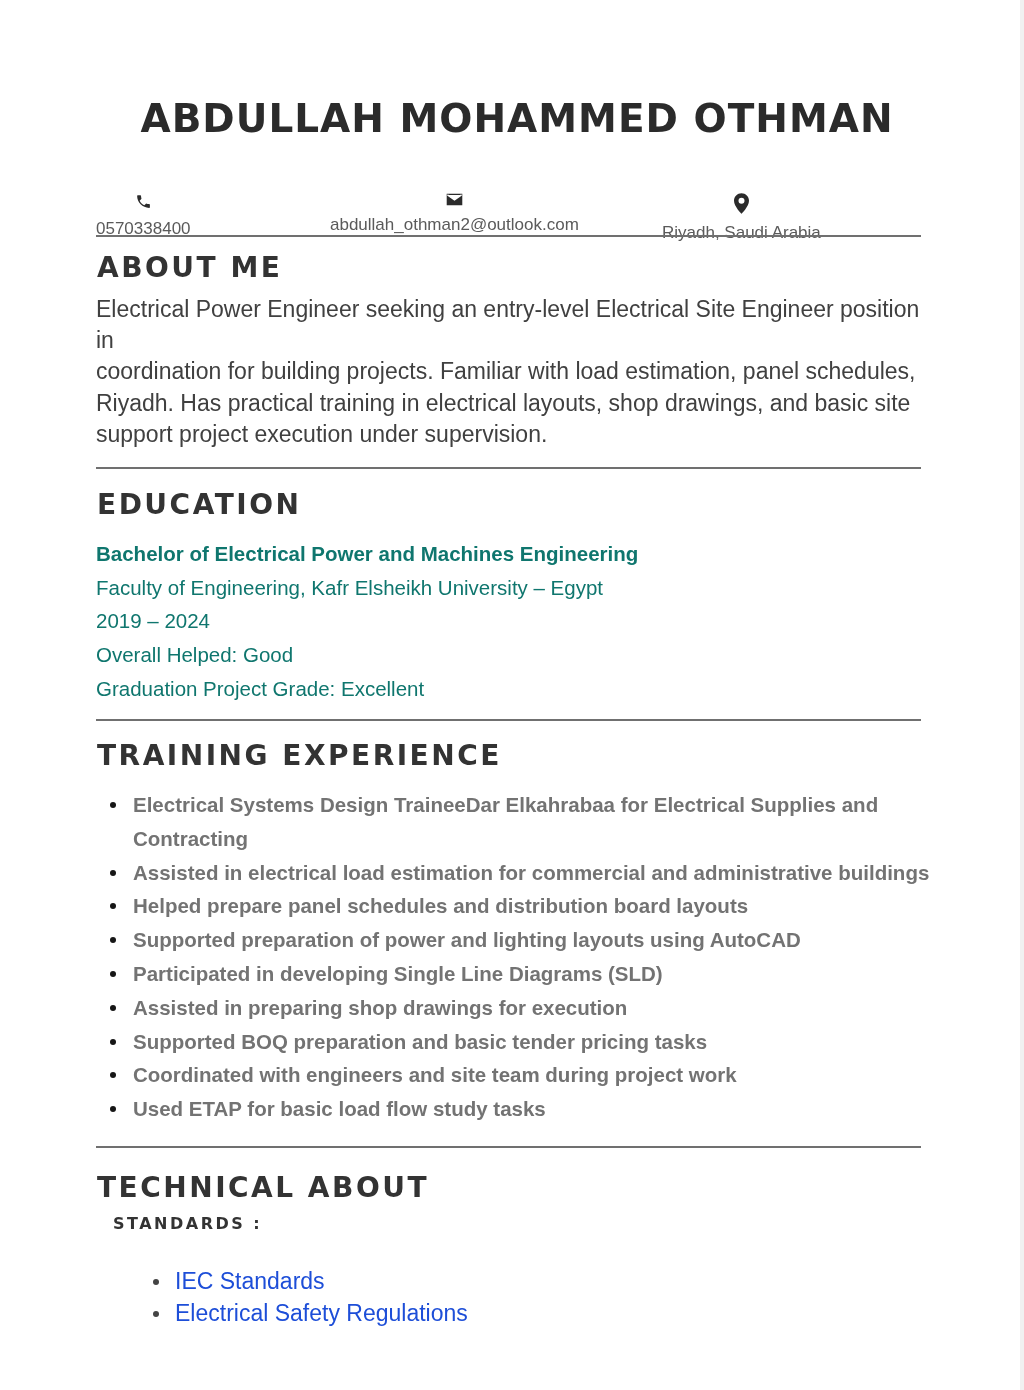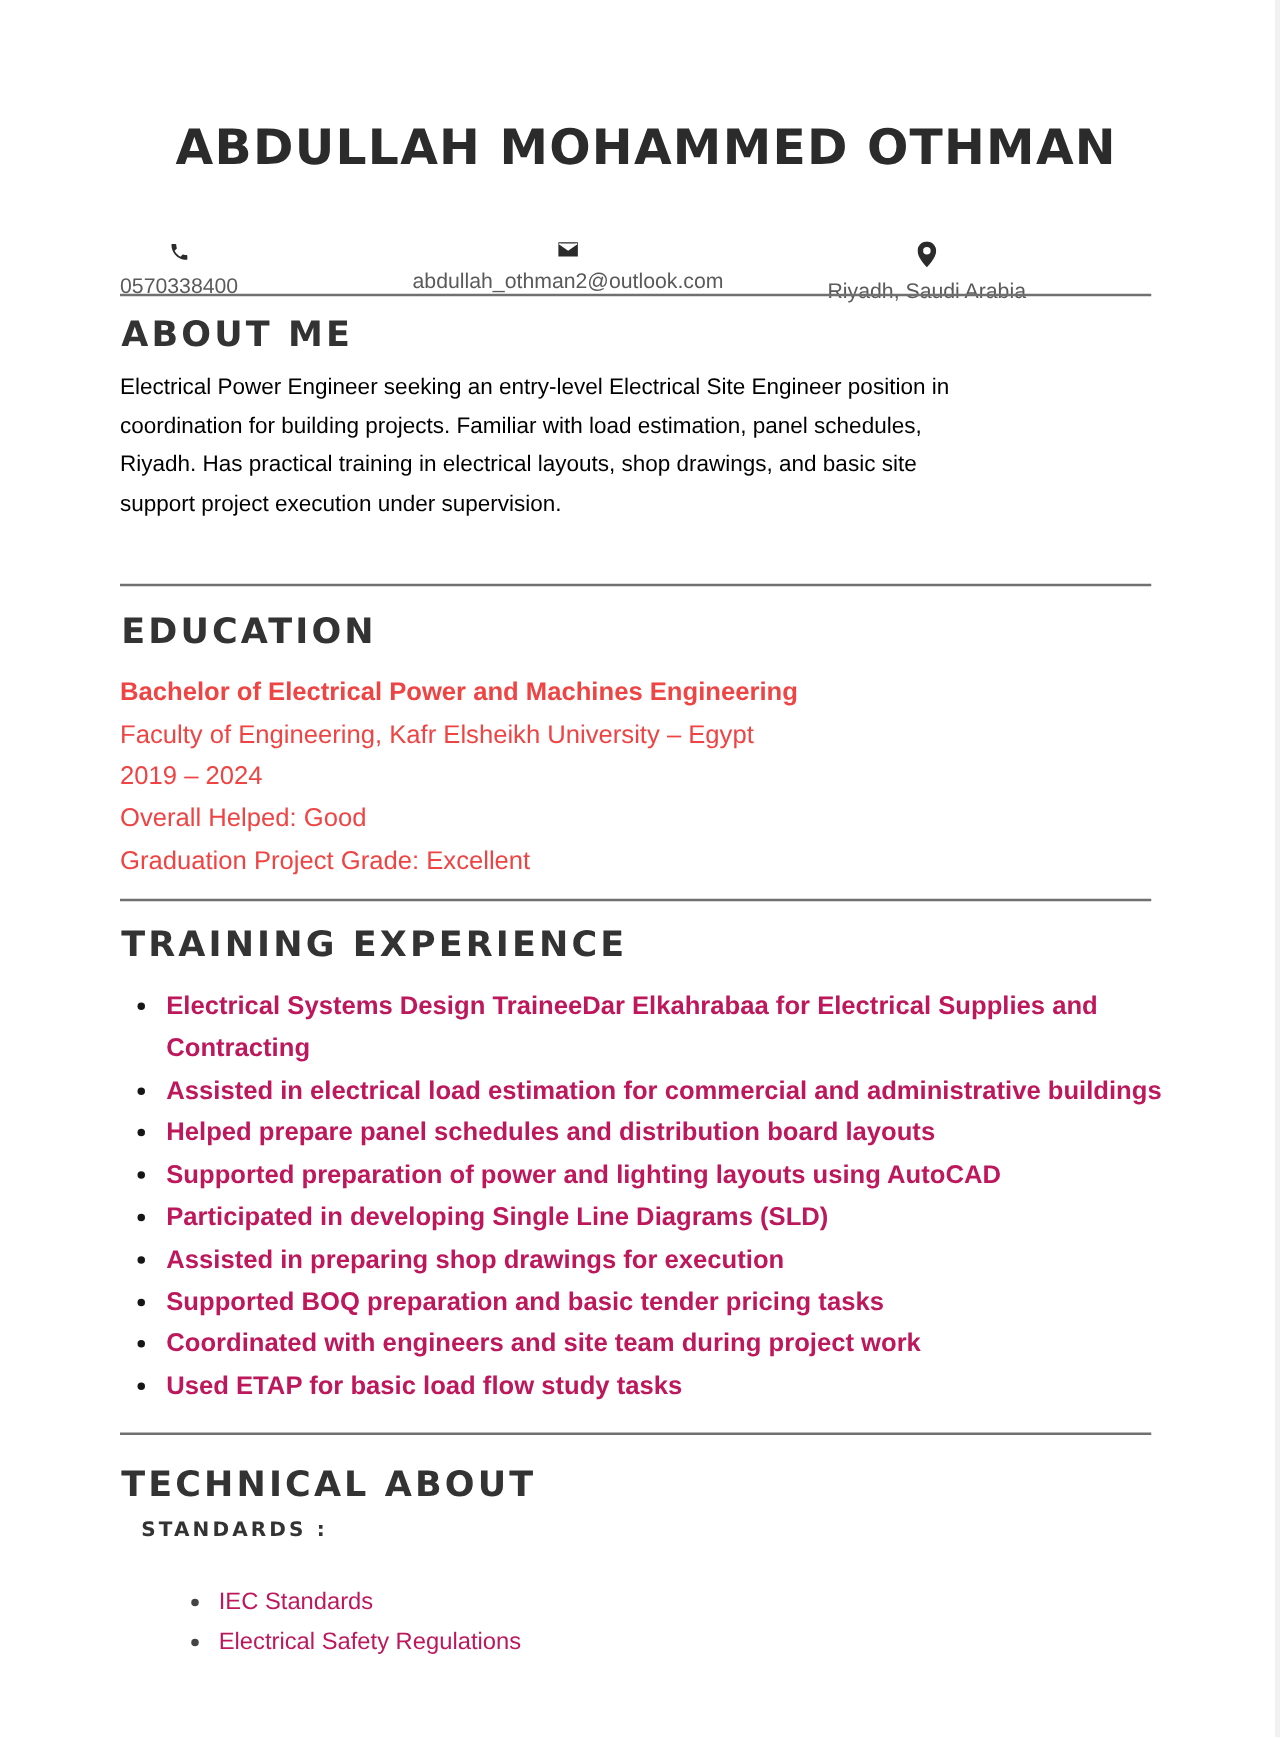--- a/index.html
+++ b/index.html
@@ -13,37 +13,37 @@
   }
   .contact { position: absolute; top: 193px; left: 96px; height: 22px; width: 830px; font-size: 17px; color: #5a5a5a; }
   .contact-item { position: absolute; top: 0; display: flex; align-items: center; gap: 9px; white-space: nowrap; flex-direction: column; }
   .contact-item svg { display: block; }
   .rule { position: absolute; left: 96px; width: 825px; height: 2px; background: #707070; }
   .section-title {
     position: absolute; left: 97px; font-family: "DejaVu Sans", sans-serif; font-weight: bold;
     font-size: 28px; letter-spacing: 2.5px; color: #333;
   }
   .about {
-    position: absolute; top: 294px; left: 96px; width: 830px; font-size: 18px; line-height: 31.2px; color: #000000;
+    position: absolute; top: 294px; left: 96px; width: 830px; font-size: 23px; line-height: 31.2px; color: #404040;
   }
-  .edu { position: absolute; top: 537px; left: 96px; width: 830px; font-size: 20.5px; line-height: 33.7px; color: #ef4444; }
+  .edu { position: absolute; top: 537px; left: 96px; width: 830px; font-size: 20.5px; line-height: 33.7px; color: #0f766e; }
   .edu .degree { font-weight: bold; }
   .training { position: absolute; top: 788px; left: 96px; width: 940px; list-style: none; }
   .training li {
-    position: relative; padding-left: 37px; font-weight: bold; font-size: 20.5px; line-height: 33.8px; color: #be185d;
+    position: relative; padding-left: 37px; font-weight: bold; font-size: 20.5px; line-height: 33.8px; color: #737373;
   }
   .training li::before {
     content: ""; position: absolute; left: 14px; top: 14px; width: 6px; height: 6px; border-radius: 50%; background: #161616;
   }
   .subhead {
     position: absolute; top: 1214px; left: 113px; font-family: "DejaVu Sans", sans-serif; font-weight: bold;
     font-size: 16px; letter-spacing: 2.5px; color: #333;
   }
   .skills { position: absolute; top: 1266px; left: 148px; list-style: none; }
-  .skills li { position: relative; padding-left: 27px; font-size: 19px; line-height: 31.5px; color: #be185d; }
+  .skills li { position: relative; padding-left: 27px; font-size: 23px; line-height: 31.5px; color: #1d4ed8; }
   .skills li::before {
     content: ""; position: absolute; left: 5px; top: 13px; width: 6px; height: 6px; border-radius: 50%; background: #444;
   }
 </style>
 </head>
 <body>
 
 <div class="page-edge"></div>
 
 <h1 class="name">ABDULLAH MOHAMMED OTHMAN</h1>

